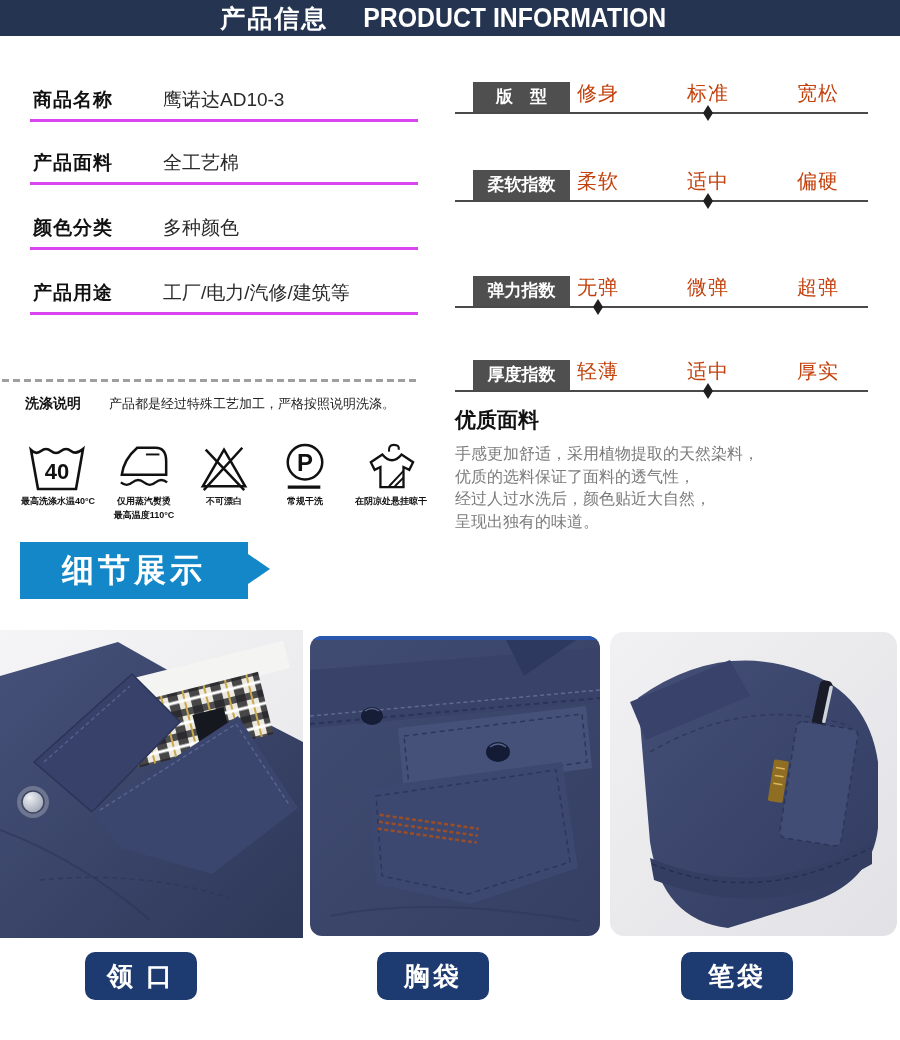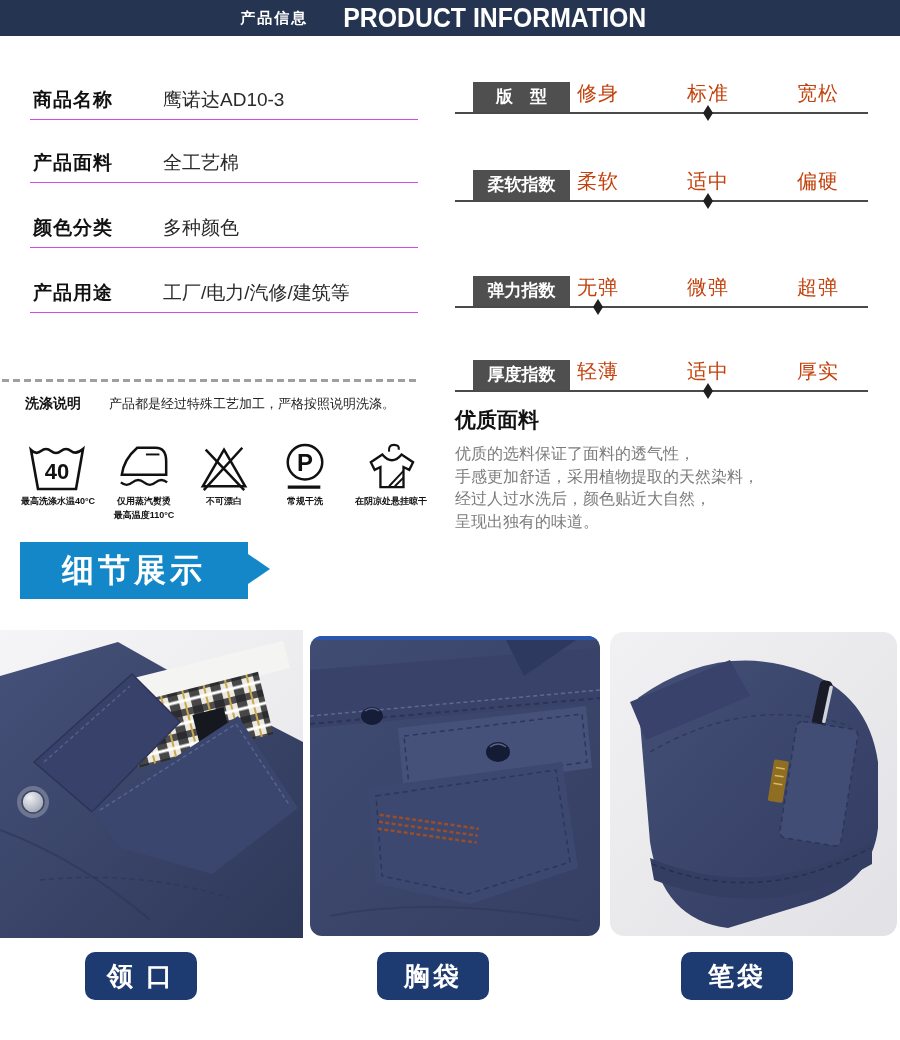--- a/index.html
+++ b/index.html
@@ -6,26 +6,26 @@
   #page{
     position:relative;width:900px;height:1040px;background:#fff;overflow:hidden;
     font-family:"Liberation Sans","DejaVu Sans",sans-serif;color:#1a1a1a;
   }
   
   .hdr{
     position:absolute;left:0;top:0;width:900px;height:36px;
     background:var(--header-navy,#253451);
     display:flex;align-items:center;justify-content:center;gap:22px;
   }
-  .hdr .zh{color:#fff;font-size:15px;font-weight:bold;letter-spacing:2px;}
+  .hdr .zh{color:#fff;font-size:25px;font-weight:bold;letter-spacing:2px;}
   .hdr .en{color:#fff;font-size:27px;font-weight:bold;letter-spacing:0px;transform:scaleX(.92);}
   
   .attr-row{
     position:absolute;left:30px;width:388px;height:35px;
-    border-bottom:1px solid #d946ef;
+    border-bottom:3px solid #d946ef;
     text-align:center;
   }
   .attr-label{position:absolute;left:3px;top:3px;font-size:19px;font-weight:bold;color:#111;letter-spacing:1px;}
   .attr-value{position:absolute;left:133px;top:3px;font-size:19px;color:#2a2a2a;}
   
   .ind-row{position:absolute;left:455px;width:413px;height:32px;}
   .ind-label{
     position:absolute;left:-2px;top:0;width:97px;height:30px;line-height:30px;
     background:var(--indicator-gray,#4f4f4f);color:#fff;font-size:17px;font-weight:bold;
     text-align:center;
@@ -182,22 +182,22 @@
       <path d="M24 10 Q23 3 29 3 Q35 3 34 8" fill="none" stroke="#111" stroke-width="2.2"></path>
       <path d="M17 13 L5 21 L9 29 L15 26 L15 47 L39 47 L39 26 L45 29 L49 21 L37 13 Q32 19 27 19 Q22 19 17 13 Z" fill="none" stroke="#111" stroke-width="2.4"></path>
       <path d="M24 46 L39 30 M30 46 L39 37" stroke="#111" stroke-width="2"></path>
     </svg>
     <span class="wash-cap">在阴凉处悬挂晾干</span>
     <span class="wash-cap"></span>
   </div>
 
   <div class="fab-title">优质面料</div>
   <div class="fab-par">
+    <div>手感更加舒适，采用植物提取的天然染料，</div>
     <div>优质的选料保证了面料的透气性，</div>
-    <div>手感更加舒适，采用植物提取的天然染料，</div>
     <div>经过人过水洗后，颜色贴近大自然，</div>
     <div>呈现出独有的味道。</div>
   </div>
 
   <div class="banner">细节展示</div>
   <div class="banner-arrow"></div>
 
   <div class="photo" id="photo1">
     <svg viewBox="0 0 303 308" width="303" height="308">
       <defs>

